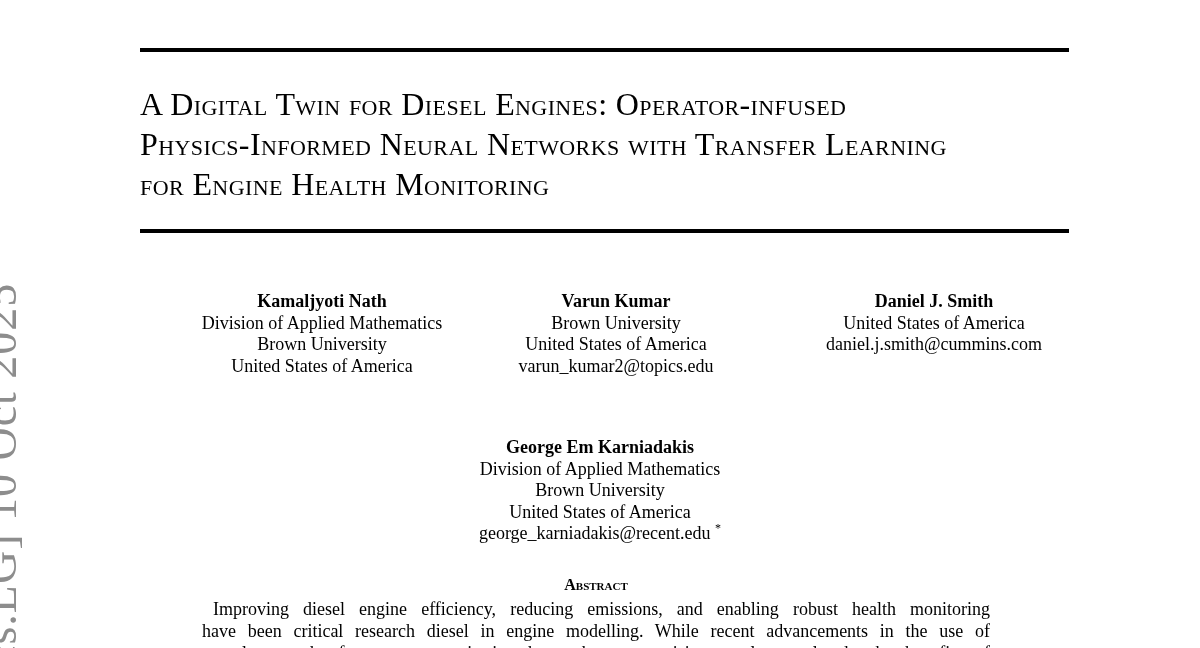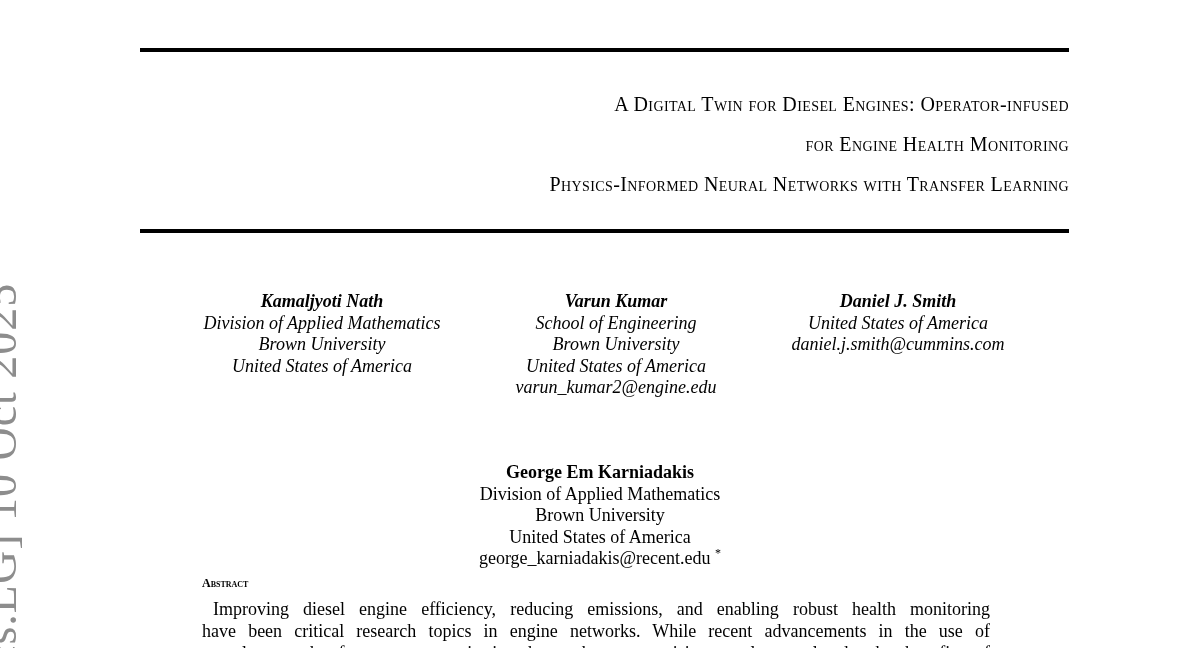--- a/index.html
+++ b/index.html
@@ -37,58 +37,58 @@
   }
   .rule-top { top: 48px; }
   .rule-bottom { top: 229px; }
 
   
   .paper-title {
     position: absolute;
     left: 140px;
     top: 84px;
     width: 929px;
-    text-align: right;
+    text-align: left;
     font-variant: small-caps;
-    font-size: 20px;
+    font-size: 32px;
     line-height: 40px;
     letter-spacing: 0.4px;
     font-weight: 500;
   }
 
   
   .author-block {
     position: absolute;
     width: 364px;
     text-align: center;
     font-size: 18px;
     line-height: 21.5px;
   }
-  .author-row { top: 291px; font-style: italic; }
+  .author-row { top: 291px; }
   .author-col-1 { left: 140px; }
   .author-col-2 { left: 434px; }
-  .author-col-3 { left: 716px; }
-  .author-center { left: 418px; top: 462px; }
+  .author-col-3 { left: 752px; }
+  .author-center { left: 418px; top: 437px; }
   .author-name { font-weight: bold; }
   .footnote-marker {
     font-size: 12px;
     vertical-align: super;
     line-height: 0;
   }
 
   
   .abstract-heading {
     position: absolute;
     left: 202px;
     top: 576px;
     width: 788px;
-    text-align: left;
+    text-align: center;
     font-variant: small-caps;
     font-weight: bold;
-    font-size: 12px;
+    font-size: 16px;
   }
   .abstract-body {
     position: absolute;
     left: 202px;
     top: 598px;
     width: 788px;
     font-size: 18px;
     line-height: 22px;
   }
   .abstract-line {
@@ -104,56 +104,55 @@
 <body>
 
 <div class="page">
 
   <div class="arxiv-watermark">cs.LG] 10 Oct 2025</div>
 
   <div class="title-rule rule-top"></div>
 
   <div class="paper-title">
     <div>A Digital Twin for Diesel Engines: Operator-infused</div>
+    <div>Physics-Informed Neural Networks with Transfer Learning</div>
     <div>for Engine Health Monitoring</div>
-    <div>Physics-Informed Neural Networks with Transfer Learning</div>
   </div>
 
   <div class="title-rule rule-bottom"></div>
 
   <div class="author-block author-row author-col-1">
     <div class="author-name">Kamaljyoti Nath</div>
     <div>Division of Applied Mathematics</div>
     <div>Brown University</div>
     <div>United States of America</div>
   </div>
 
   <div class="author-block author-row author-col-2">
     <div class="author-name">Varun Kumar</div>
-    <div>School of Engineering</div>
     <div>Brown University</div>
     <div>United States of America</div>
-    <div>varun_kumar2@engine.edu</div>
+    <div>varun_kumar2@topics.edu</div>
   </div>
 
   <div class="author-block author-row author-col-3">
     <div class="author-name">Daniel J. Smith</div>
     <div>United States of America</div>
     <div>daniel.j.smith@cummins.com</div>
   </div>
 
   <div class="author-block author-center">
     <div class="author-name">George Em Karniadakis</div>
     <div>Division of Applied Mathematics</div>
     <div>Brown University</div>
     <div>United States of America</div>
     <div><span>george_karniadakis@recent.edu</span> <span class="footnote-marker">*</span></div>
   </div>
 
   <div class="abstract-heading">Abstract</div>
 
   <div class="abstract-body">
     <div class="abstract-line first">Improving diesel engine efficiency, reducing emissions, and enabling robust health monitoring</div>
-    <div class="abstract-line">have been critical research topics in engine networks.  While recent advancements in the use of</div>
+    <div class="abstract-line">have been critical research diesel in engine modelling.  While recent advancements in the use of</div>
     <div class="abstract-line">neural networks for system monitoring have shown promising results, rarely do the benefits of</div>
   </div>
 
 </div>
 
 </body></html>

